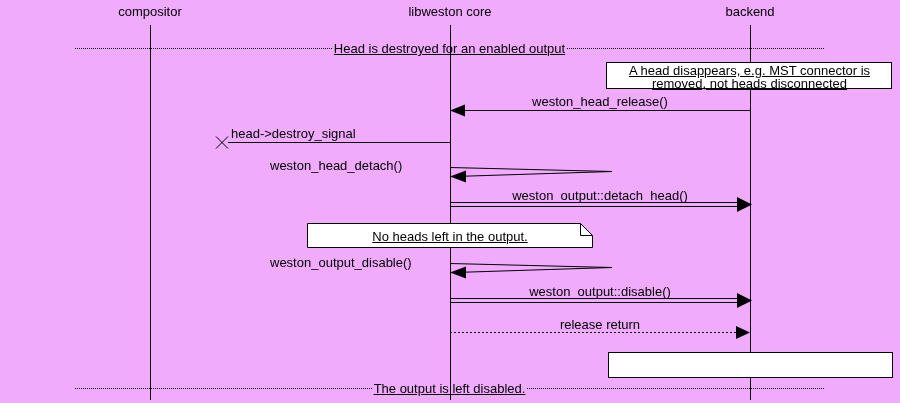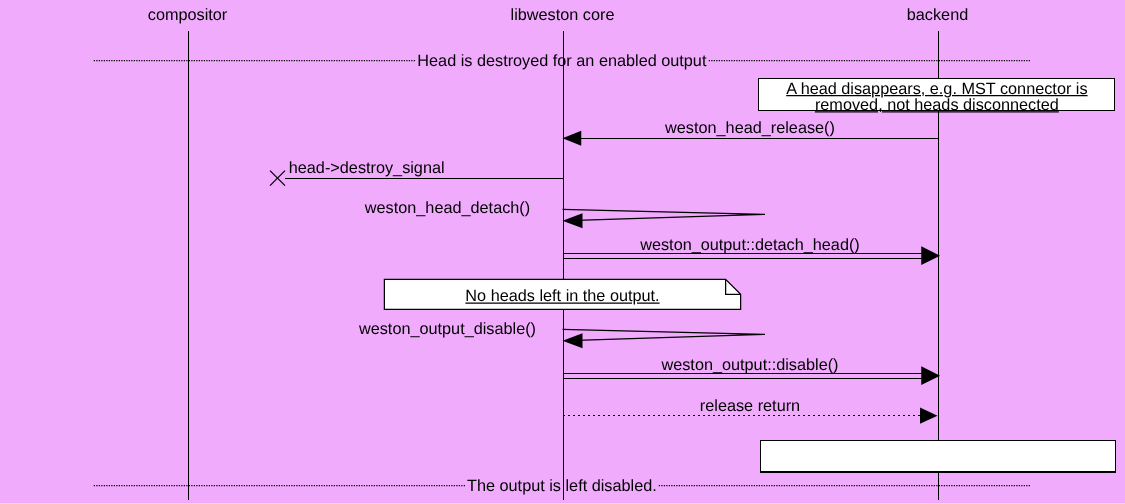--- a/index.html
+++ b/index.html
@@ -36,29 +36,30 @@
   }
   .divider .dline {
     flex: 1 1 auto;
     border-top: 1px dotted #000000;
     height: 0;
   }
   .divider .dlabel {
     flex: 0 0 auto;
     padding: 0 2px;
     white-space: nowrap;
+    text-decoration: underline;
   }
   .msg-label {
     position: absolute;
     font-size: 13px;
     line-height: 14px;
     white-space: nowrap;
   }
   .center { text-align: center; }
-  .right  { text-align: center; }
+  .right  { text-align: left; }
   .note-text {
     position: absolute;
     font-size: 13px;
     line-height: 13px;
     text-align: center;
     text-decoration: underline;
   }
 </style>
 </head>
 <body>

